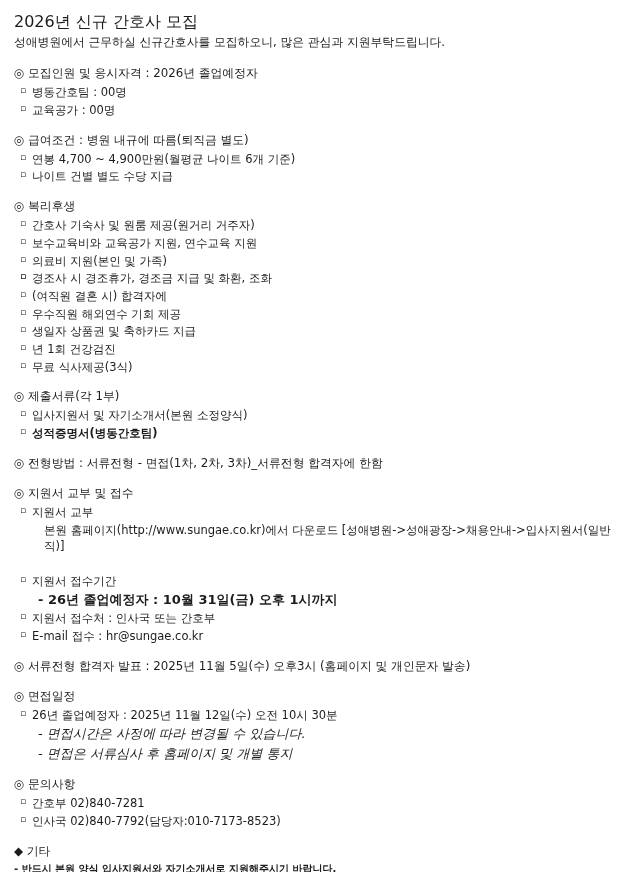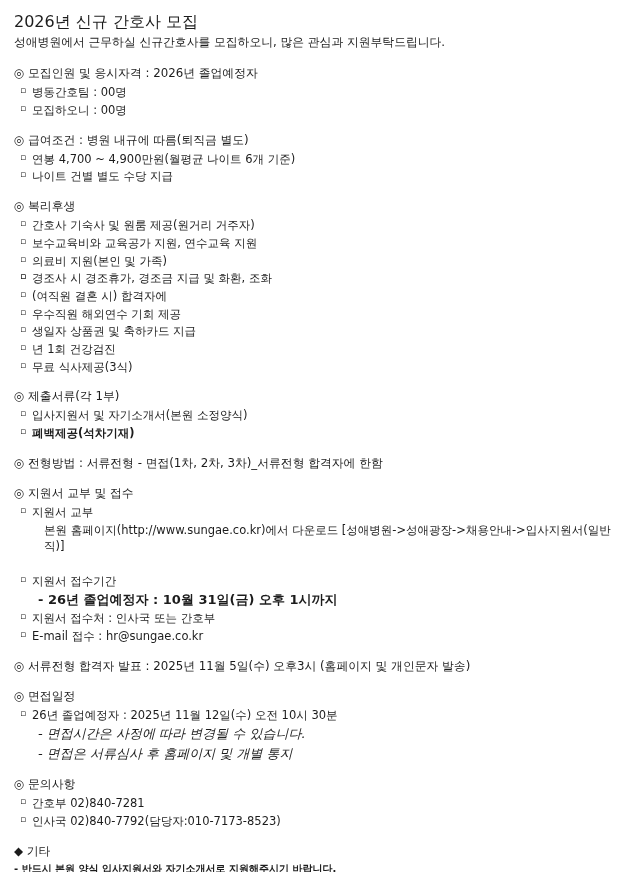--- a/index.html
+++ b/index.html
@@ -85,21 +85,21 @@
 <body>
 
 <div class="page">
 
   <div class="line title">2026년 신규 간호사 모집</div>
   <div class="line subtitle">성애병원에서 근무하실 신규간호사를 모집하오니, 많은 관심과 지원부탁드립니다.</div>
 
   <div class="section">
     <div class="line sec-head">◎ 모집인원 및 응시자격 : 2026년 졸업예정자</div>
     <div class="item"><span class="bullet">▫</span><span>병동간호팀 : 00명</span></div>
-    <div class="item"><span class="bullet">▫</span><span>모집하오니 : 00명</span></div>
+    <div class="item"><span class="bullet">▫</span><span>교육공가 : 00명</span></div>
   </div>
 
   <div class="section">
     <div class="line sec-head">◎ 급여조건 : 병원 내규에 따름(퇴직금 별도)</div>
     <div class="item"><span class="bullet">▫</span><span>연봉 4,700 ~ 4,900만원(월평균 나이트 6개 기준)</span></div>
     <div class="item"><span class="bullet">▫</span><span>나이트 건별 별도 수당 지급</span></div>
   </div>
 
   <div class="section">
     <div class="line sec-head">◎ 복리후생</div>
@@ -111,21 +111,21 @@
     <div class="item"><span class="bullet">▫</span><span>(여직원 결혼 시) 합격자에</span></div>
     <div class="item"><span class="bullet">▫</span><span>우수직원 해외연수 기회 제공</span></div>
     <div class="item"><span class="bullet">▫</span><span>생일자 상품권 및 축하카드 지급</span></div>
     <div class="item"><span class="bullet">▫</span><span>년 1회 건강검진</span></div>
     <div class="item"><span class="bullet">▫</span><span>무료 식사제공(3식)</span></div>
   </div>
 
   <div class="section">
     <div class="line sec-head">◎ 제출서류(각 1부)</div>
     <div class="item"><span class="bullet">▫</span><span>입사지원서 및 자기소개서(본원 소정양식)</span></div>
-    <div class="item bold"><span class="bullet">▫</span><span>폐백제공(석차기재)</span></div>
+    <div class="item bold"><span class="bullet">▫</span><span>성적증명서(병동간호팀)</span></div>
   </div>
 
   <div class="section">
     <div class="line sec-head">◎ 전형방법 : 서류전형 - 면접(1차, 2차, 3차)_서류전형 합격자에 한함</div>
   </div>
 
   <div class="section">
     <div class="line sec-head">◎ 지원서 교부 및 접수</div>
     <div class="item"><span class="bullet">▫</span><span>지원서 교부</span></div>
     <div class="sub">본원 홈페이지(http://www.sungae.co.kr)에서 다운로드 [성애병원-&gt;성애광장-&gt;채용안내-&gt;입사지원서(일반직)]</div>

